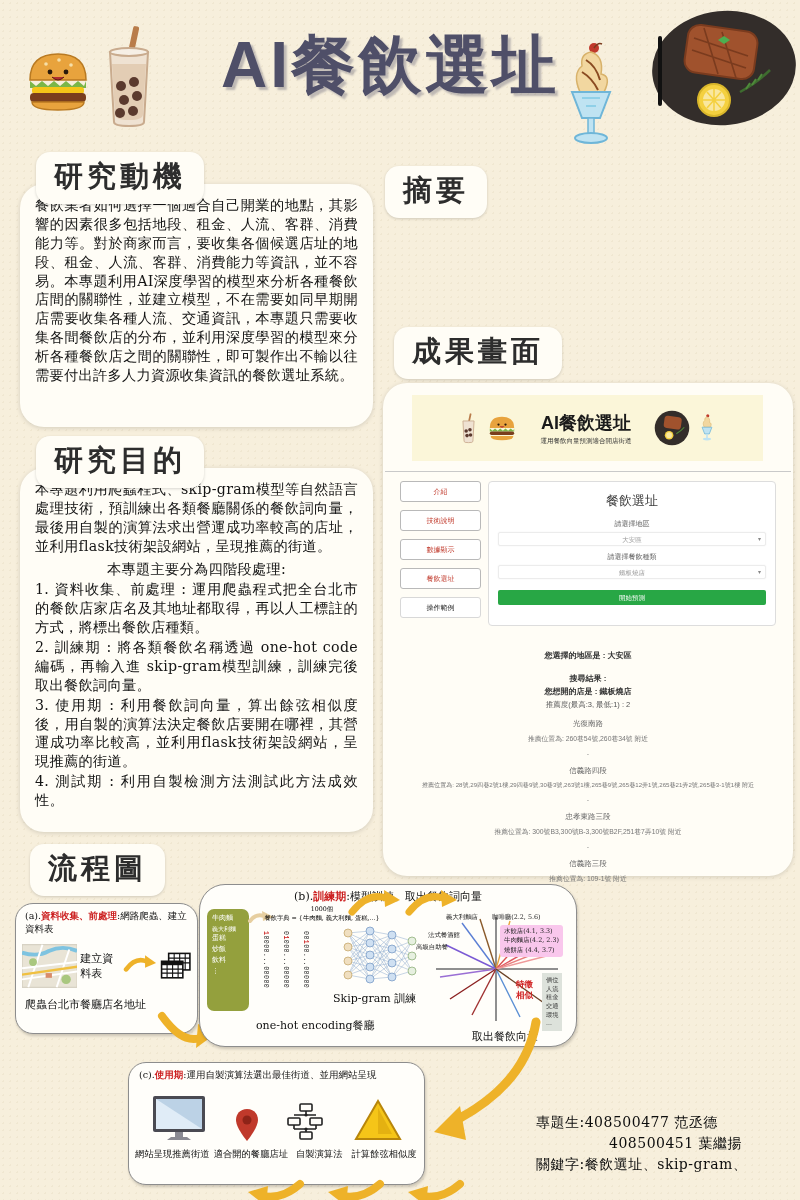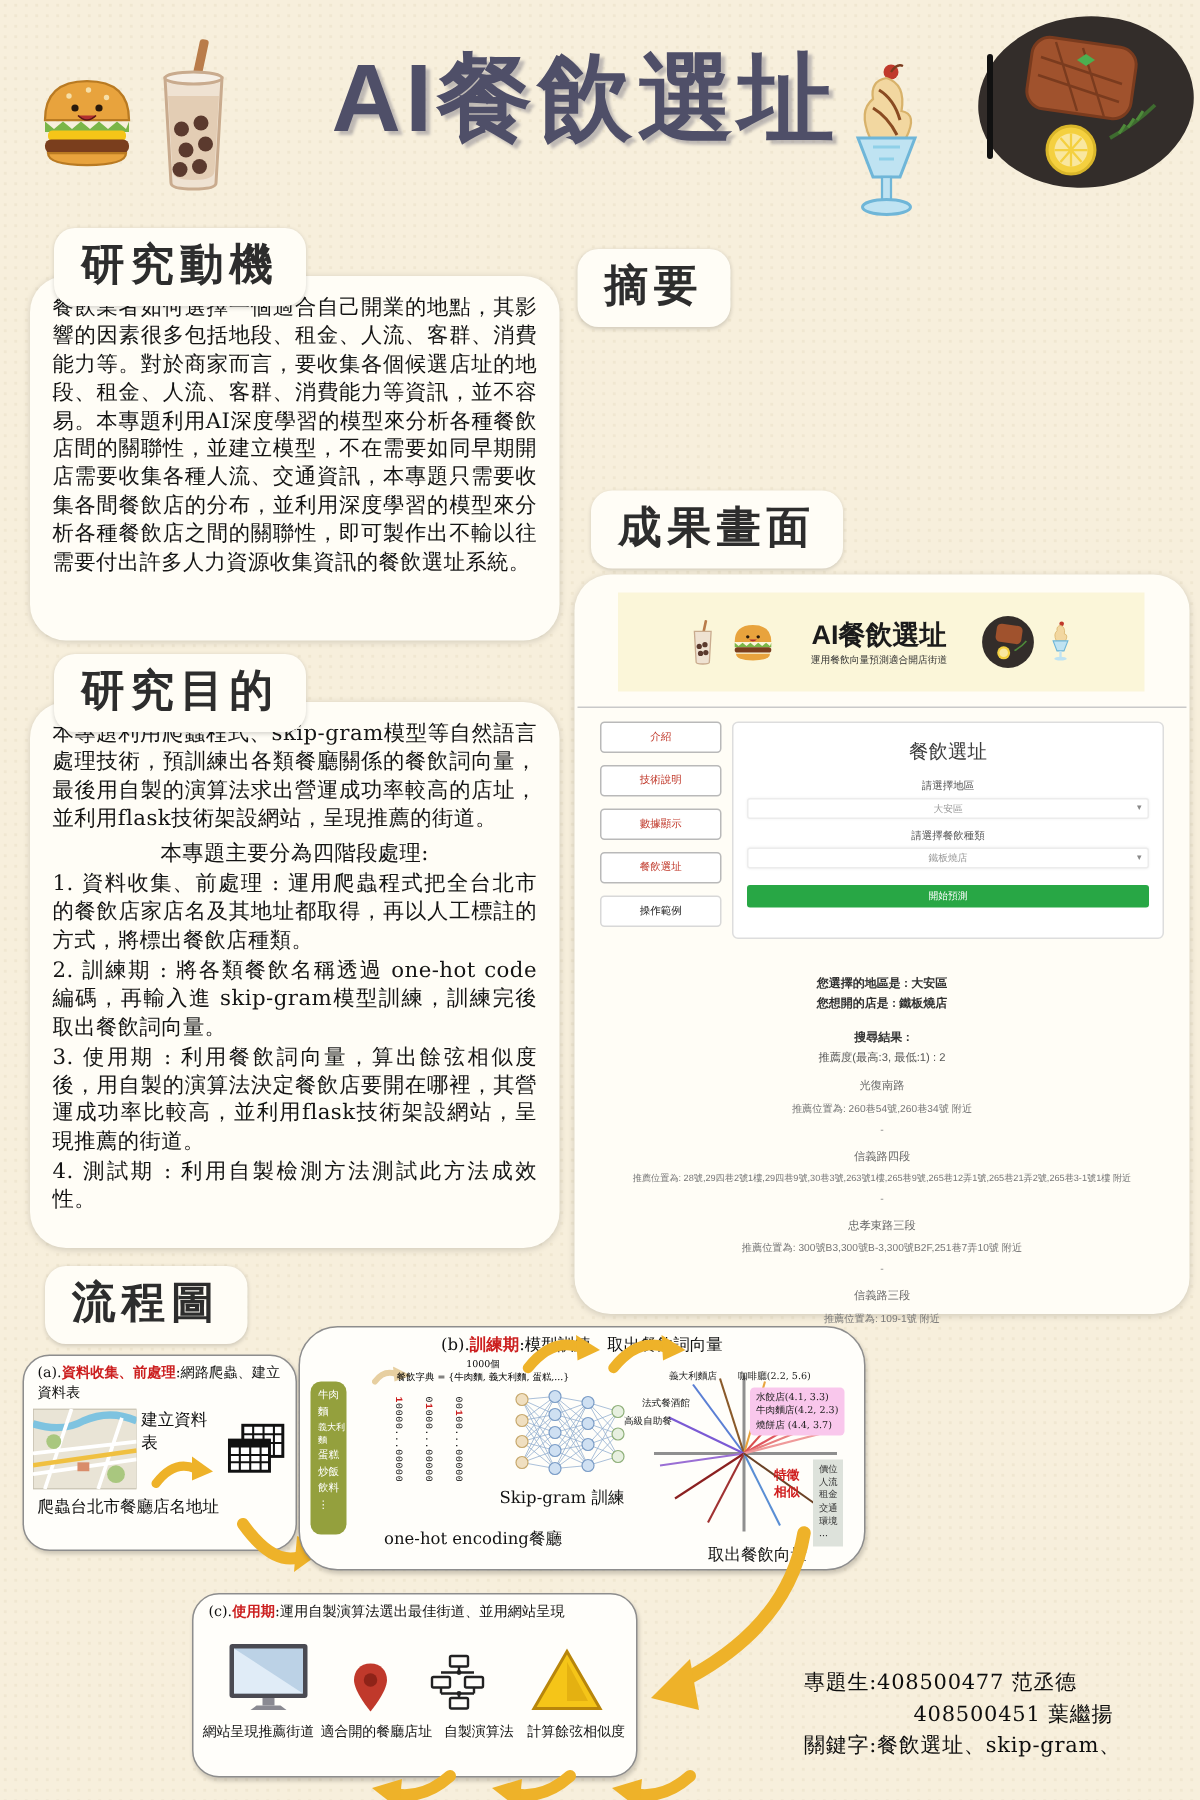--- a/index.html
+++ b/index.html
@@ -52,21 +52,21 @@
   .ws-pos    { font-size:6.8px; color:#777; margin:1px 6px; }
   .ws-pos.long { font-size:6.1px; }
   .ws-sep    { font-size:7px; color:#888; margin:6px 0 2px; }
 
   
   .flow-box { position:absolute; background:#fffefa; border:1.6px solid #8d8d8d;
       border-radius:18px; box-shadow:1px 2px 3px rgba(0,0,0,.18); }
   .flow-title { font-size:9.5px; line-height:1.35; color:#111; }
   .stage-red { color:#cc1f1f; font-weight:700; }
   .small-lab { font-size:11px; color:#111; }
-  .food-list { position:absolute; left:7px; top:36px; width:24px; height:102px;
+  .food-list { position:absolute; left:7px; top:24px; width:42px; height:102px;
       background:#94a03d; border-radius:7px; color:#fff; font-size:7px; line-height:1.55;
       padding:4px 0 0 5px; }
   .vcode { writing-mode:vertical-rl; font-size:6.5px; letter-spacing:.5px; color:#222;
       font-family:"Liberation Mono","DejaVu Sans Mono",monospace; }
   .vcode .hot { color:#cc1f1f; font-weight:700; }
   .vec-lab { position:absolute; font-size:6.4px; color:#222; white-space:nowrap; }
   .pink-box { position:absolute; background:#f9c7ec; border-radius:3px; padding:2px 4px;
       font-size:6.4px; line-height:1.45; color:#222; }
   .feat-box { position:absolute; background:#dde2db; padding:3px 4px; font-size:6.2px;
       line-height:1.4; color:#333; }
@@ -215,22 +215,22 @@
         <div class="ws-select">
           <span>鐵板燒店</span>
           <span class="ws-caret">▾</span>
         </div>
         <div class="ws-predict">開始預測</div>
       </div>
     </div>
 
     <div class="ws-results">
       <div class="ws-strong">您選擇的地區是 : 大安區</div>
+      <div class="ws-strong" style="margin-top:12px">搜尋結果 :</div>
       <div class="ws-strong">您想開的店是 : 鐵板燒店</div>
-      <div class="ws-strong" style="margin-top:12px">搜尋結果 :</div>
       <div class="ws-level">推薦度(最高:3, 最低:1) : 2</div>
       <div class="ws-street">光復南路</div>
       <div class="ws-pos">推薦位置為: 260巷54號,260巷34號 附近</div>
       <div class="ws-sep">-</div>
       <div class="ws-street">信義路四段</div>
       <div class="ws-pos long">推薦位置為: 28號,29四巷2號1樓,29四巷9號,30巷3號,263號1樓,265巷9號,265巷12弄1號,265巷21弄2號,265巷3-1號1樓 附近</div>
       <div class="ws-sep">-</div>
       <div class="ws-street">忠孝東路三段</div>
       <div class="ws-pos">推薦位置為: 300號B3,300號B-3,300號B2F,251巷7弄10號 附近</div>
       <div class="ws-sep">-</div>
@@ -248,21 +248,21 @@
     <div style="display:flex;align-items:center;padding:3px 6px 0;gap:3px">
       <svg width="70" height="54" viewBox="0 0 70 54">
         <rect width="70" height="54" fill="#e9e4d6" stroke="#c5bfae"></rect>
         <path d="M0 10 Q20 16 34 8 Q52 0 70 8" stroke="#7ec3e0" stroke-width="5" fill="none"></path>
         <path d="M0 30 L70 22 M8 54 L26 0 M0 44 L70 34 M44 54 L60 6" stroke="#fff" stroke-width="2.5"></path>
         <path d="M0 38 L70 28" stroke="#f0c040" stroke-width="3"></path>
         <circle cx="14" cy="22" r="5" fill="#a9c77f"></circle>
           <circle cx="56" cy="44" r="6" fill="#a9c77f"></circle>
         <rect x="30" y="36" width="8" height="6" fill="#d98c6a"></rect>
       </svg>
-      <div style="display:flex;flex-direction:column;align-items:center">
+      <div style="display:flex;flex-direction:row;">
         <span class="small-lab">建立資料表</span>
         <svg width="42" height="24" viewBox="0 0 42 24">
             <path d="M4 20 Q16 4 30 10" fill="none" stroke="#eeb229" stroke-width="6" stroke-linecap="round"></path>
             <polygon points="28,2 42,12 28,18" fill="#eeb229"></polygon>
           </svg>
       </div>
       <svg width="40" height="36" viewBox="0 0 40 36">
         <rect x="11" y="2" width="27" height="21" fill="#fff" stroke="#111" stroke-width="2"></rect>
         <path d="M11 8 H38 M11 14 H38 M18 2 V23 M25 2 V23 M32 2 V23" stroke="#111" stroke-width="1.4"></path>
         <rect x="2" y="12" width="27" height="21" fill="#fff" stroke="#111" stroke-width="2"></rect>

